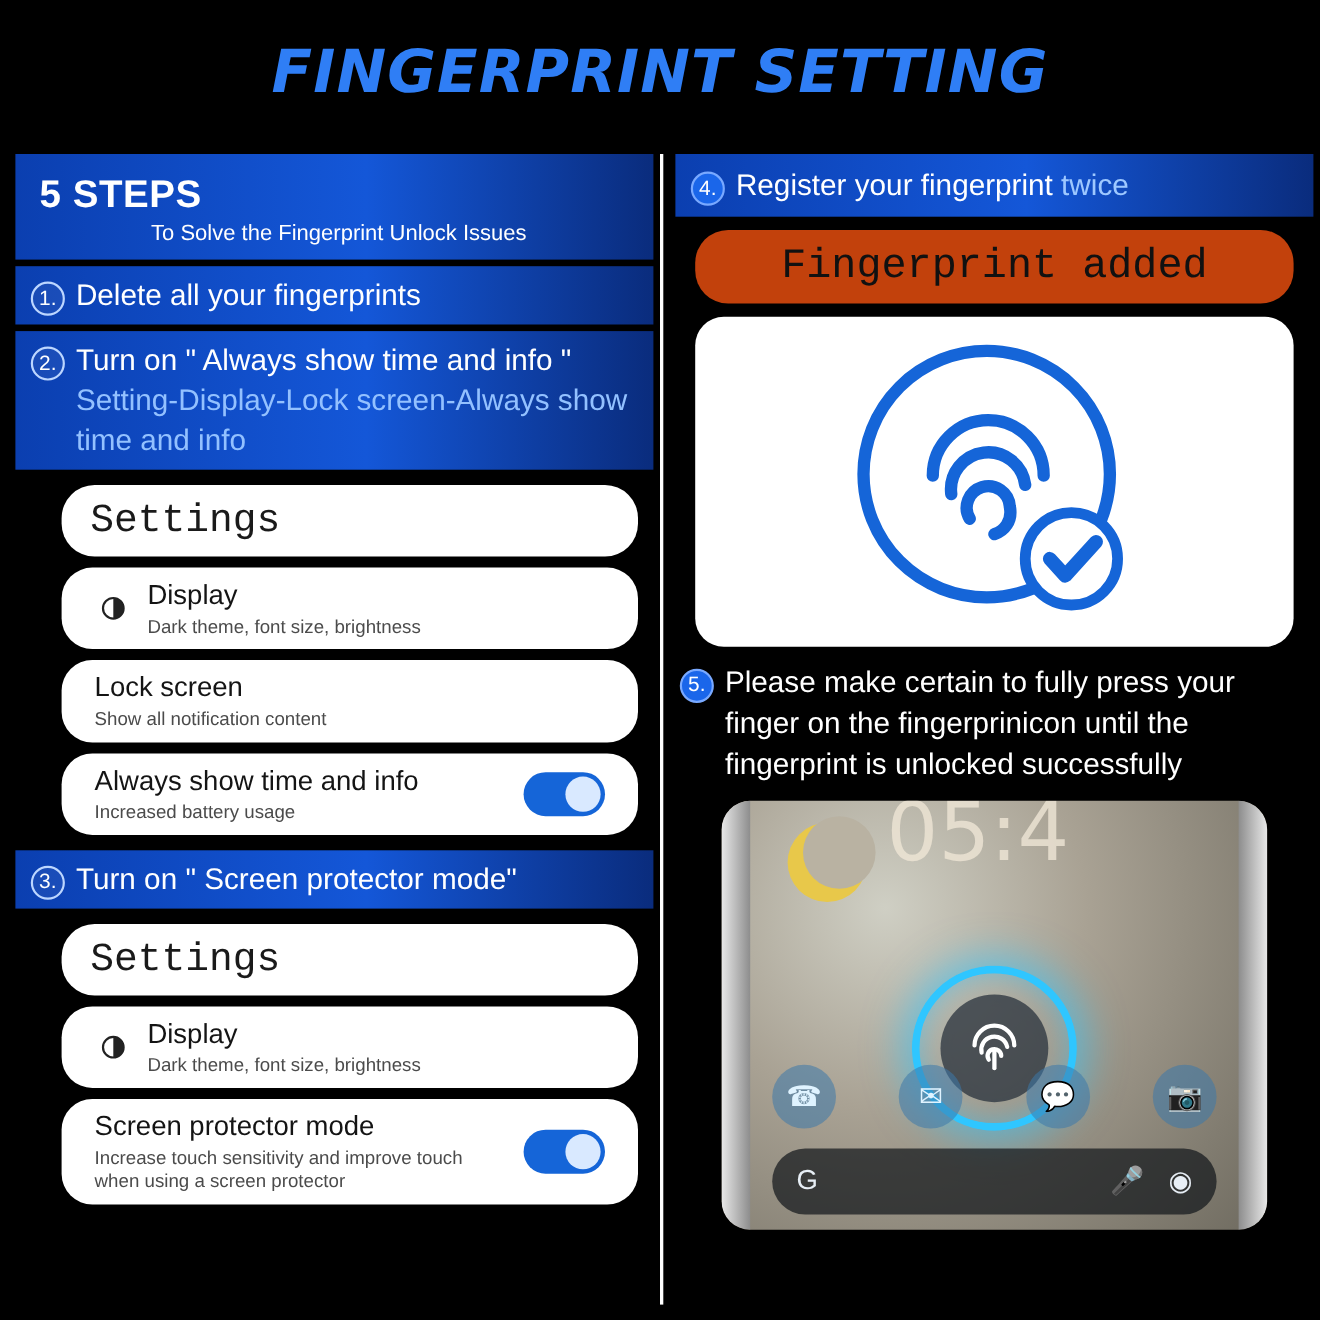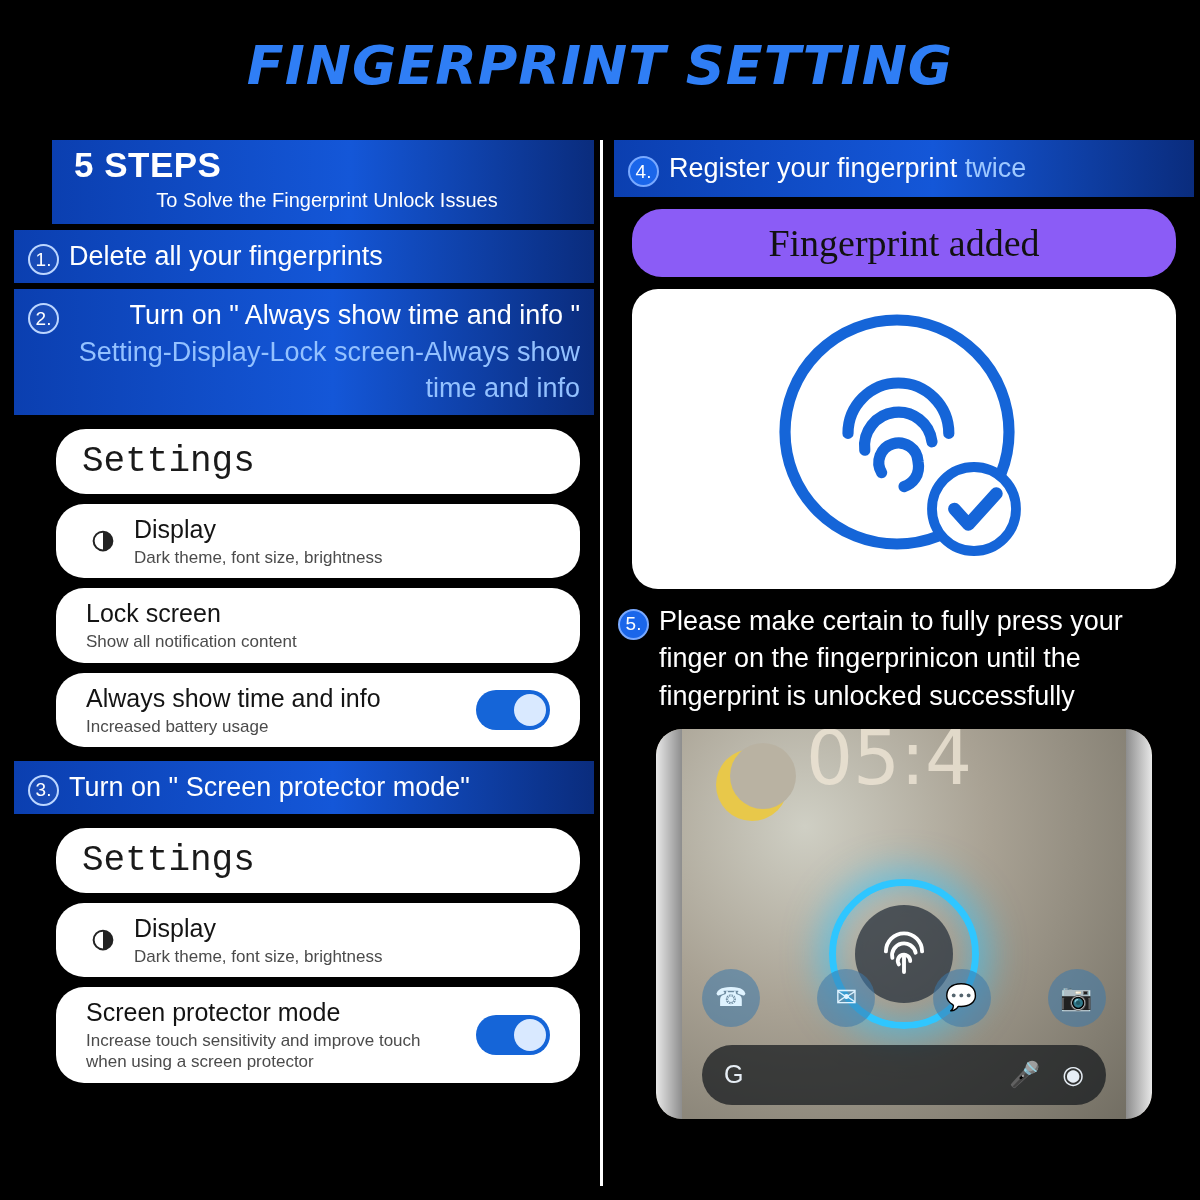--- a/index.html
+++ b/index.html
@@ -46,21 +46,21 @@
     background: #ffffff;
   }
 
   
   .banner {
     background: linear-gradient(90deg, #0b3fb0 0%, #1457d8 55%, #0a2c7d 100%);
     color: #ffffff;
     padding: 8px 14px;
     margin-bottom: 6px;
   }
-  .banner-head { padding: 5px 14px 12px 22px; margin-left: 38px; }
+  .banner-head { padding: 17px 14px 12px 22px; }
   .steps-title {
     font-size: 35px; font-weight: bold; color: #ffffff;
     letter-spacing: 0.5px;
   }
   .steps-sub {
     font-size: 20px; color: #ffffff; margin-top: 4px; text-align: center;
   }
 
   .step-row {
     display: flex;
@@ -77,21 +77,21 @@
     color: #ffffff;
     font-size: 19px;
     display: flex; align-items: center; justify-content: center;
     margin-top: 6px;
     background: rgba(255,255,255,0.06);
   }
   .num.solid {
     background: #1a66ea;
     border-color: #79a9ff;
   }
-  .step-text { color: #ffffff; text-align: right; }
+  .step-text { color: #ffffff; }
   .hl { color: #93c1ff; }
   .hl-light { color: #9ec8ff; }
 
   
   .ui-card {
     background: #ffffff;
     border-radius: 28px;
     margin: 10px 14px 0 42px;
     padding: 10px 30px;
     color: #101010;
@@ -140,28 +140,28 @@
     content: "";
     position: absolute;
     right: 4px; top: 4px;
     width: 32px; height: 32px;
     border-radius: 50%;
     background: #d9e9ff;
   }
 
   
   .fp-added {
-    background: #8b5cf6;
+    background: #c2410c;
     border-radius: 30px;
     margin: 12px 18px 0 18px;
     padding: 12px 0;
     text-align: center;
     font-size: 38px;
     color: #111;
-    font-family: Liberation Serif, serif;
+    font-family: Liberation Mono, monospace;
   }
   .fp-box {
     background: #ffffff;
     border-radius: 26px;
     margin: 12px 18px 0 18px;
     height: 300px;
     display: flex; align-items: center; justify-content: center;
   }
   .step5 {
     margin: 14px 4px 0 4px;

